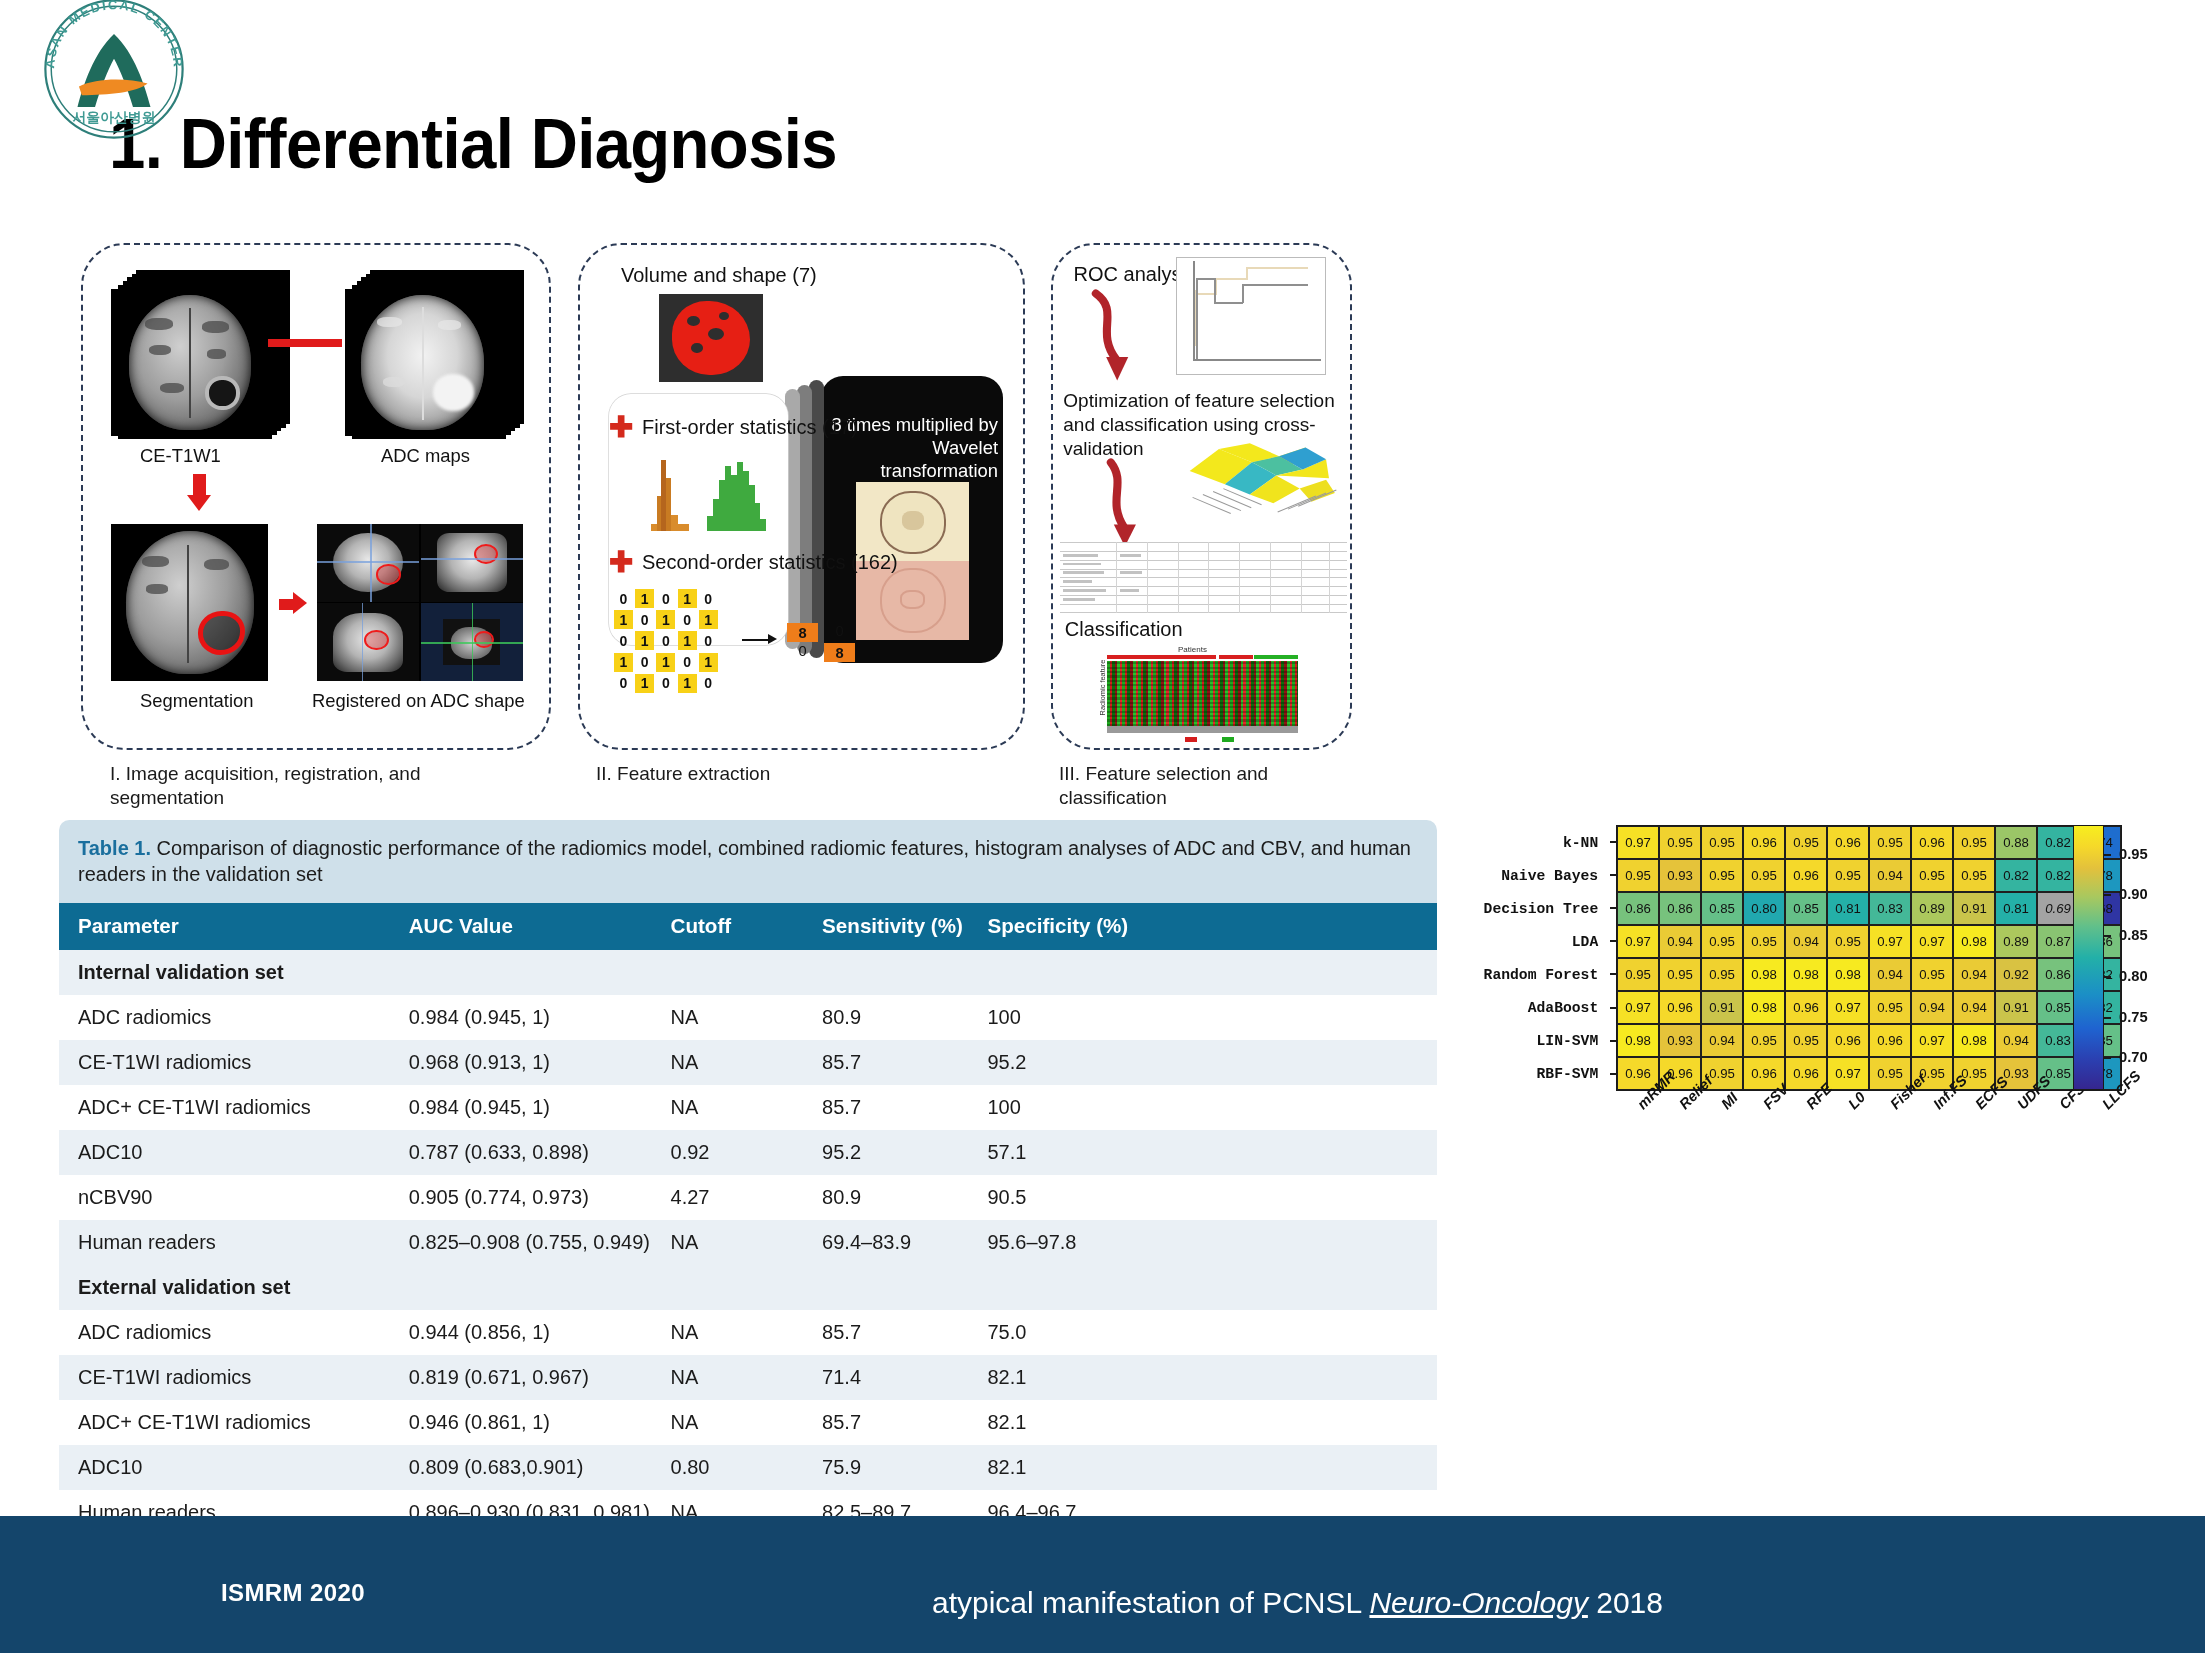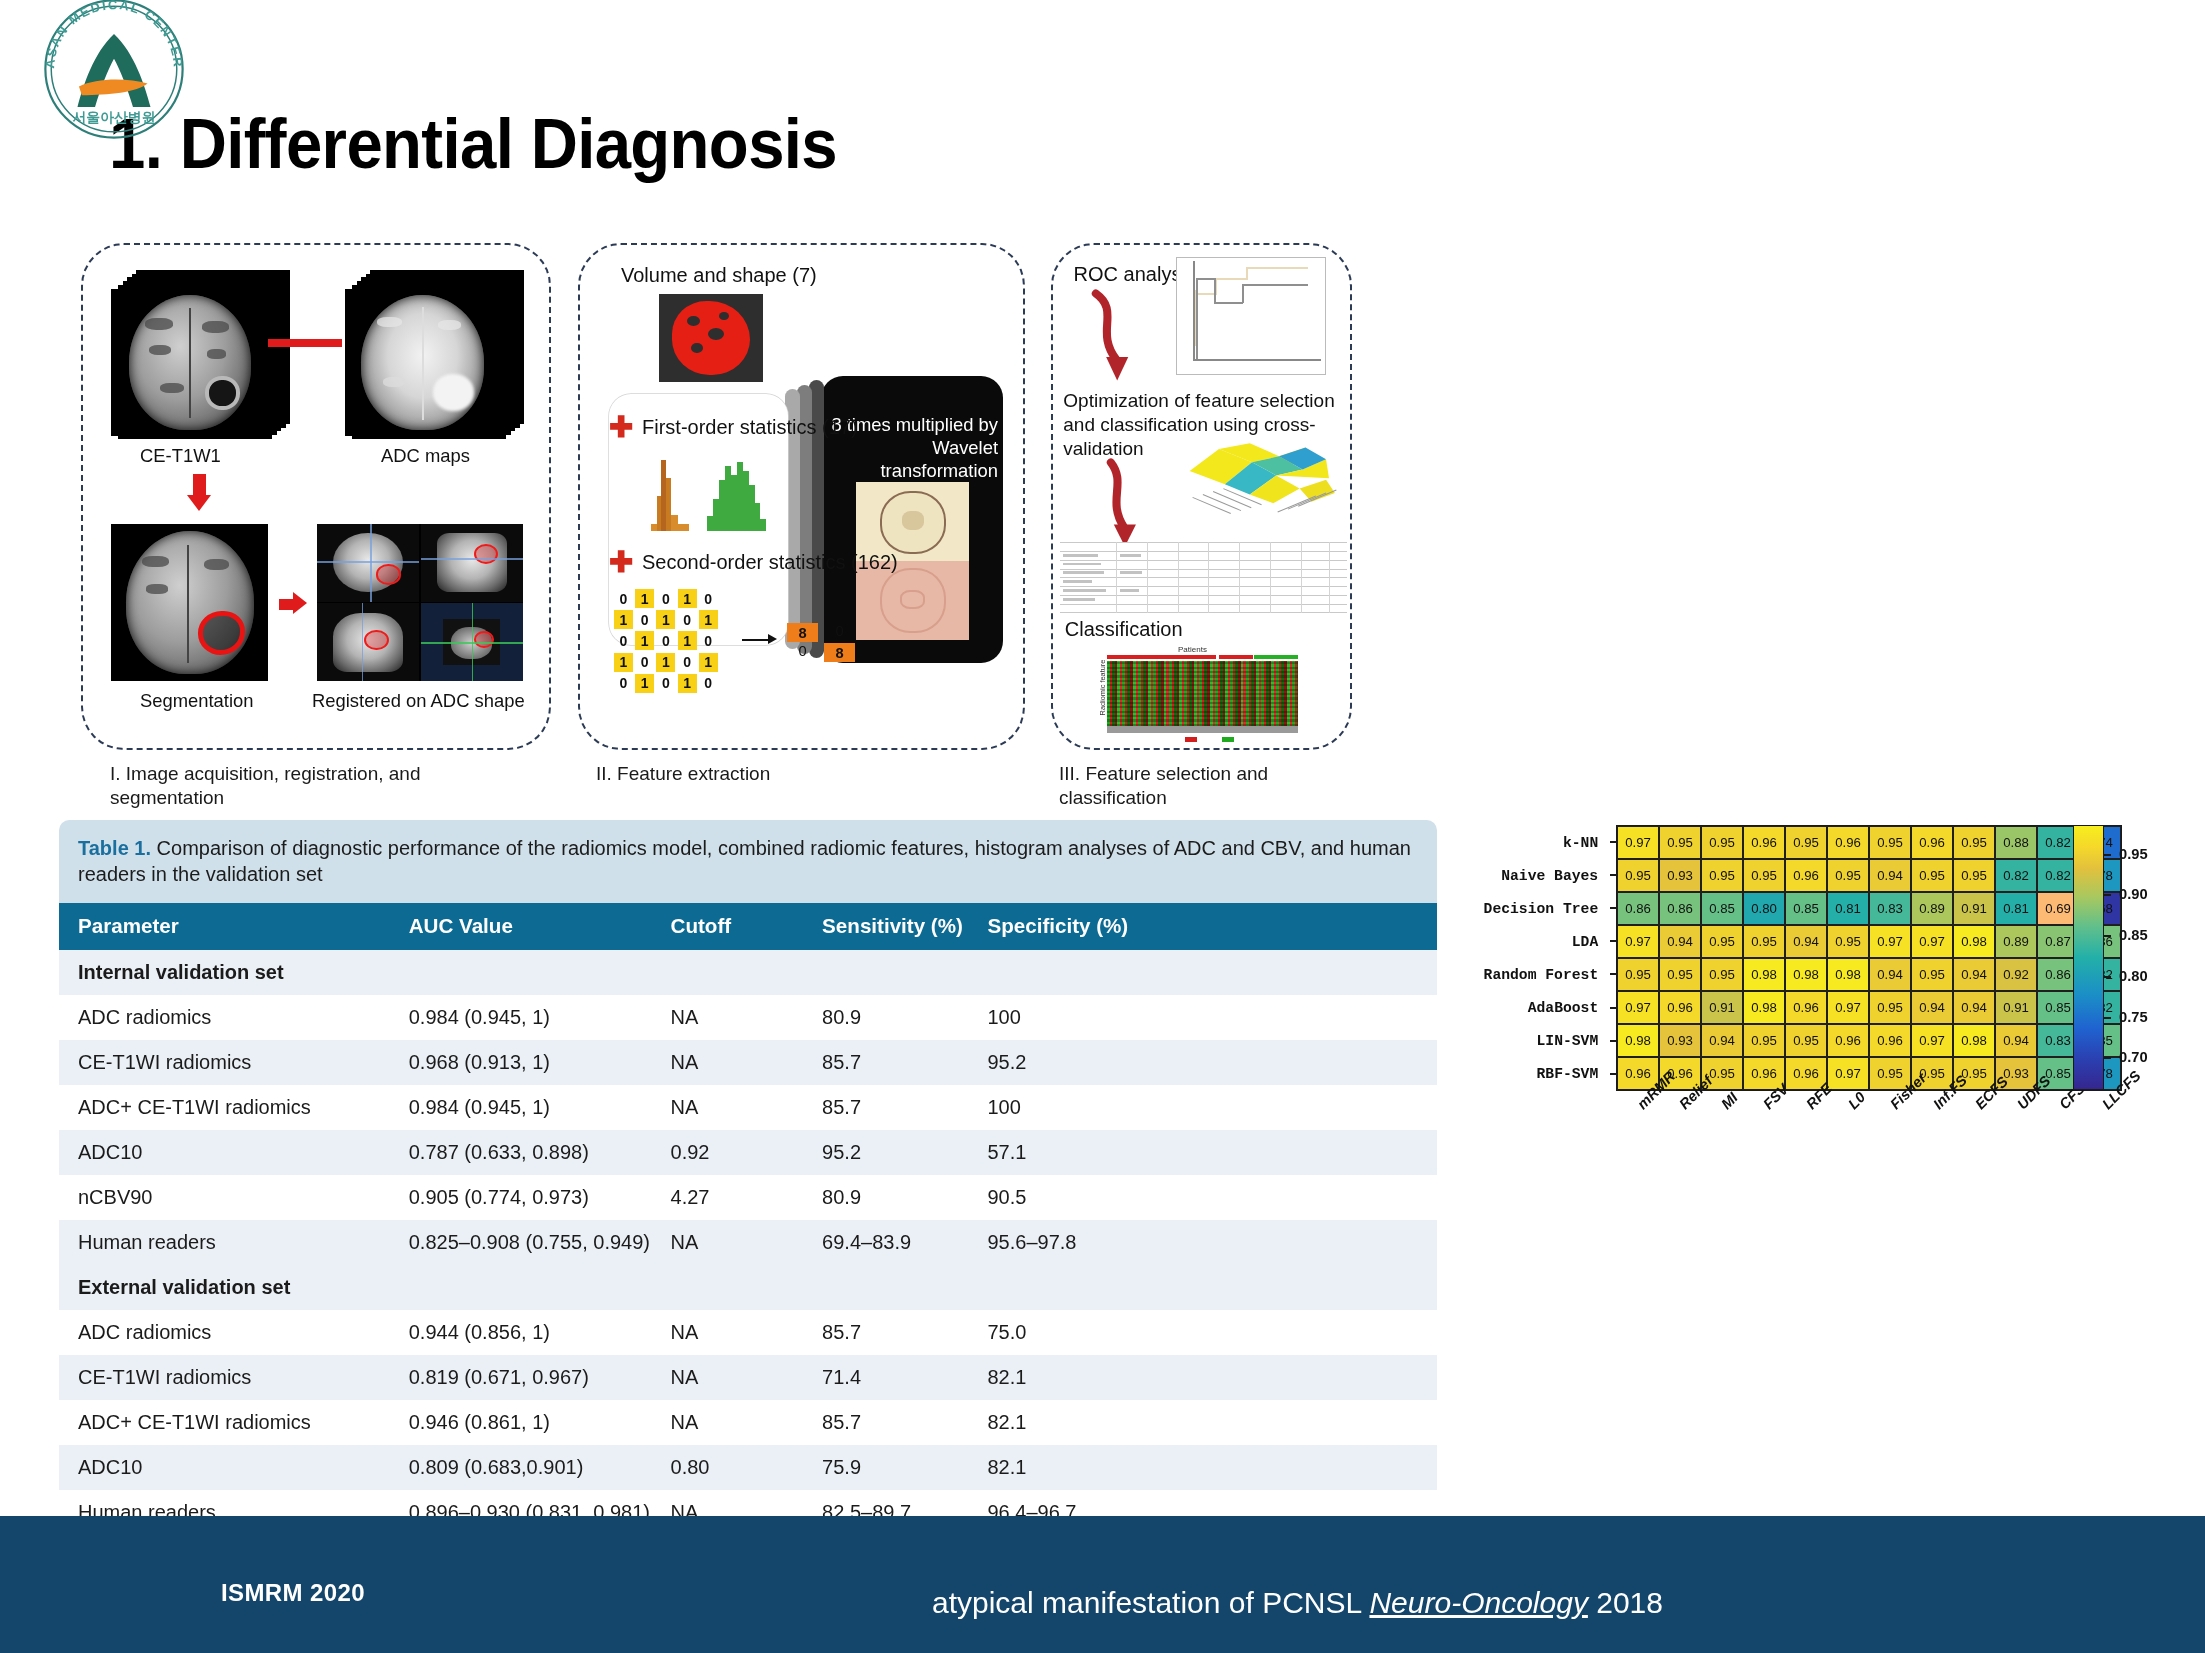--- a/index.html
+++ b/index.html
@@ -665,21 +665,21 @@
       <div class="hm-cell" style="background: rgb(119, 194, 125);">0.86</div>
       <div class="hm-cell" style="background: rgb(119, 194, 125);">0.86</div>
       <div class="hm-cell" style="background: rgb(101, 192, 136);">0.85</div>
       <div class="hm-cell" style="background: rgb(33, 168, 175);">0.80</div>
       <div class="hm-cell" style="background: rgb(101, 192, 136);">0.85</div>
       <div class="hm-cell" style="background: rgb(36, 176, 168);">0.81</div>
       <div class="hm-cell" style="background: rgb(68, 184, 152);">0.83</div>
       <div class="hm-cell" style="background: rgb(172, 200, 93);">0.89</div>
       <div class="hm-cell" style="background: rgb(202, 196, 75);">0.91</div>
       <div class="hm-cell" style="background: rgb(36, 176, 168);">0.81</div>
-      <div class="hm-cell" style="background: #fdba74;">0.69</div>
+      <div class="hm-cell" style="background: #a3a3a3; font-style: italic;">0.69</div>
       <div class="hm-cell" style="background: rgb(47, 53, 163);">0.68</div>
       <div class="hm-cell" style="background: rgb(246, 225, 37);">0.97</div>
       <div class="hm-cell" style="background: rgb(234, 203, 53);">0.94</div>
       <div class="hm-cell" style="background: rgb(240, 210, 47);">0.95</div>
       <div class="hm-cell" style="background: rgb(240, 210, 47);">0.95</div>
       <div class="hm-cell" style="background: rgb(234, 203, 53);">0.94</div>
       <div class="hm-cell" style="background: rgb(240, 210, 47);">0.95</div>
       <div class="hm-cell" style="background: rgb(246, 225, 37);">0.97</div>
       <div class="hm-cell" style="background: rgb(246, 225, 37);">0.97</div>
       <div class="hm-cell" style="background: rgb(247, 234, 32);">0.98</div>

